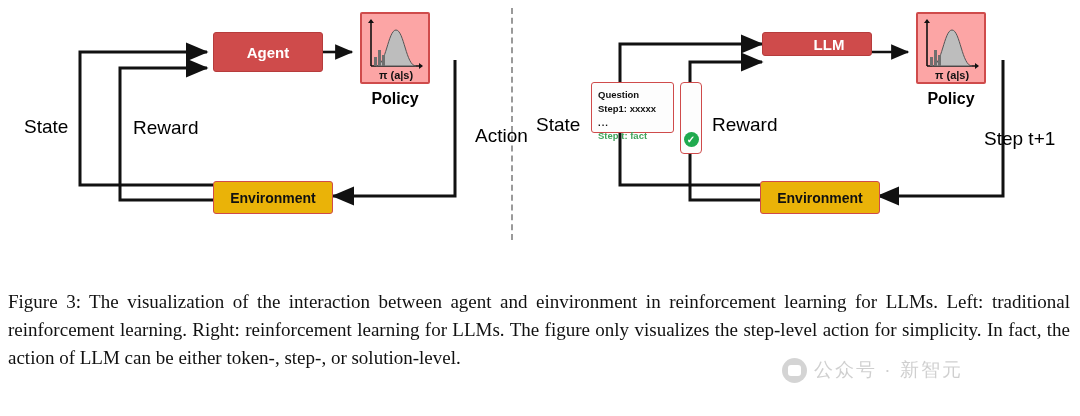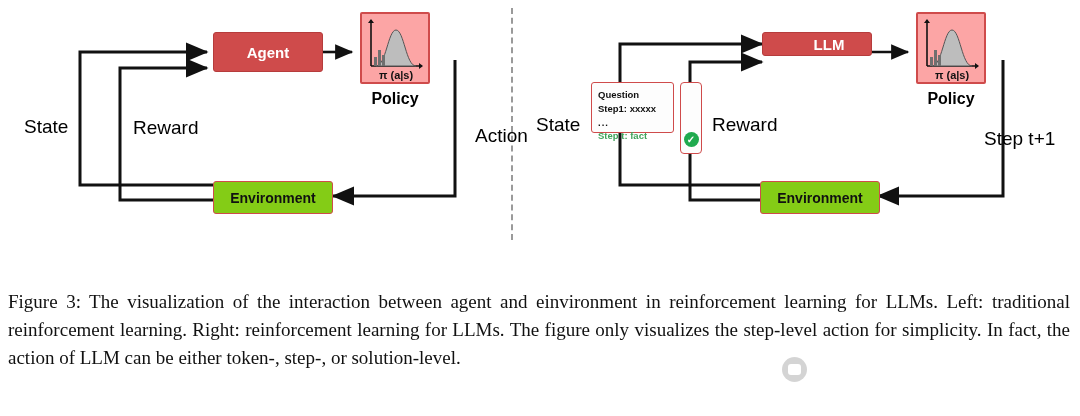--- a/index.html
+++ b/index.html
@@ -43,21 +43,21 @@
     font-weight: bold;
     font-size: 15px;
     border-radius: 3px;
   }
   .node.agent {
     background: #cf4b4b;
     border: 1px solid #b63c3c;
     color: #ffffff;
   }
   .node.env {
-    background: #84cc16;
+    background: #eab308;
     border: 1px solid #cf4b4b;
     color: #111111;
     font-size: 14px;
   }
 
   
   .policy-box {
     position: absolute;
     box-sizing: border-box;
     border: 2px solid #cf4b4b;
@@ -277,13 +277,14 @@
   <div class="reward-card" style="left:680px; top:82px; width:22px; height:72px;">
     <div class="check">✓</div>
   </div>
 
 </div>
 
 <div id="caption">Figure 3: The visualization of the interaction between agent and einvironment in reinforcement learning for LLMs. Left: traditional reinforcement learning. Right: reinforcement learning for LLMs. The figure only visualizes the step-level action for simplicity. In fact, the action of LLM can be either token-, step-, or solution-level.</div>
 
 <div id="watermark">
   <div class="wm-logo"></div>
+  <div class="wm-text">公众号 · 新智元</div>
 </div>
 
 </body></html>

